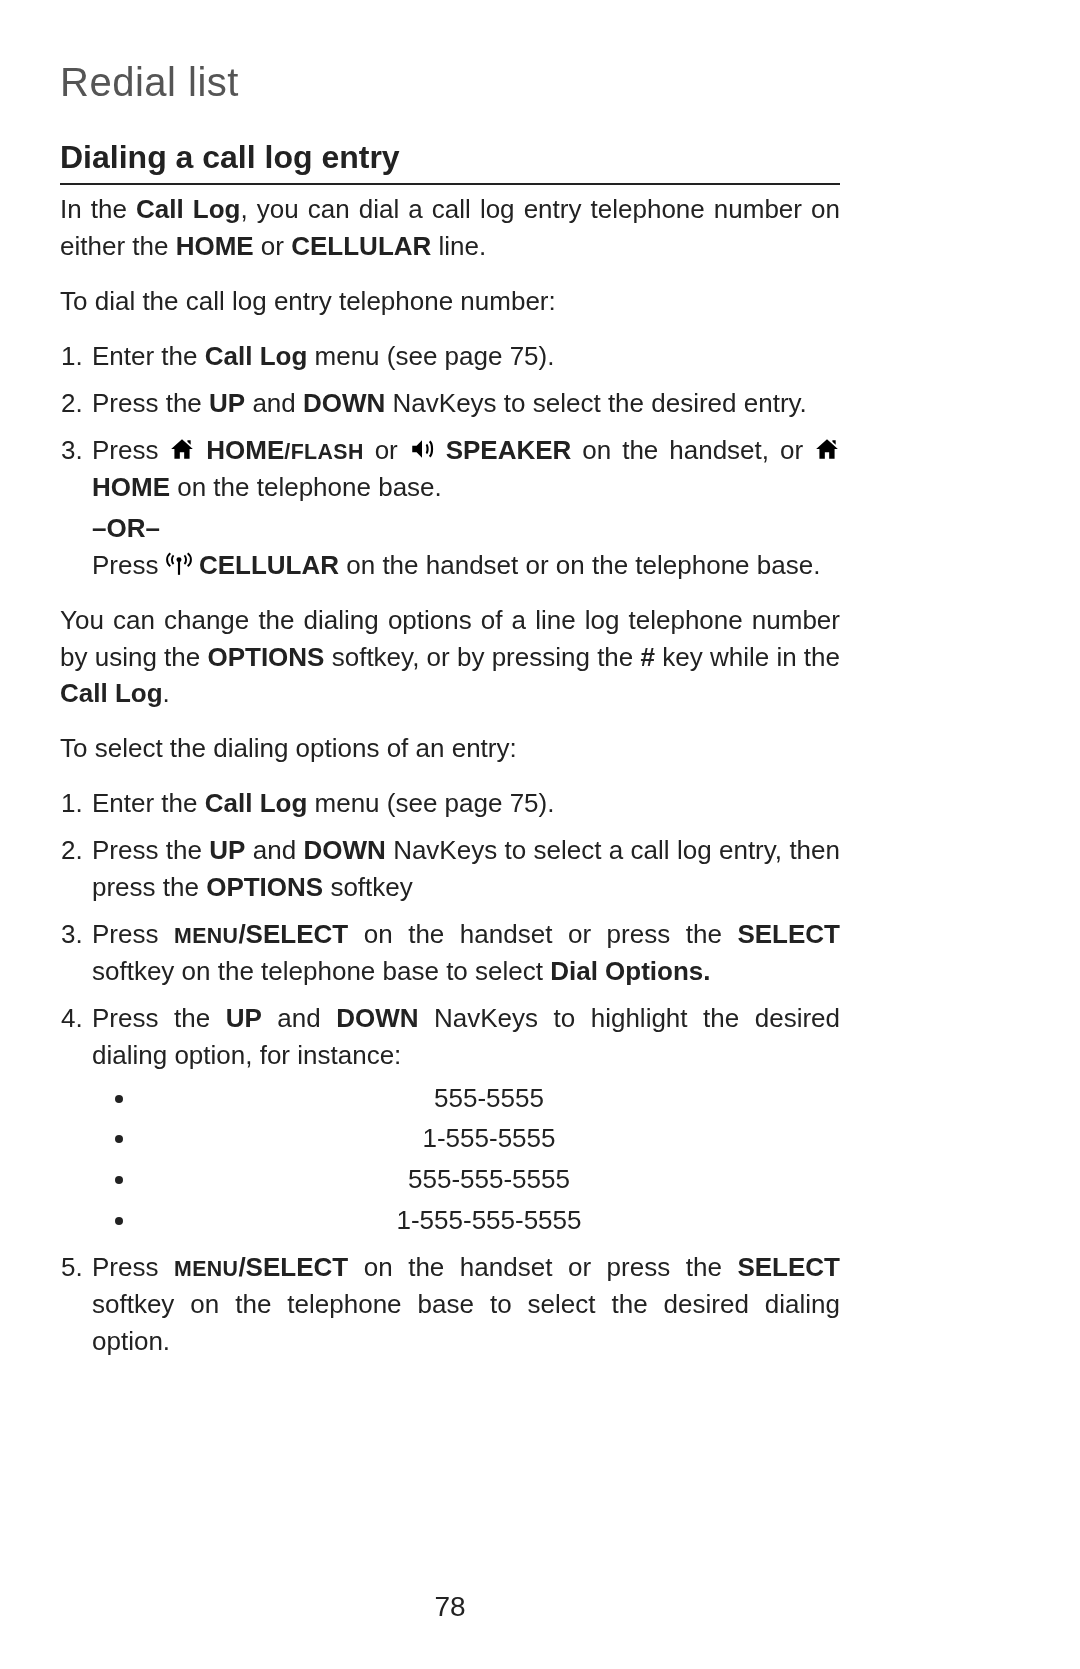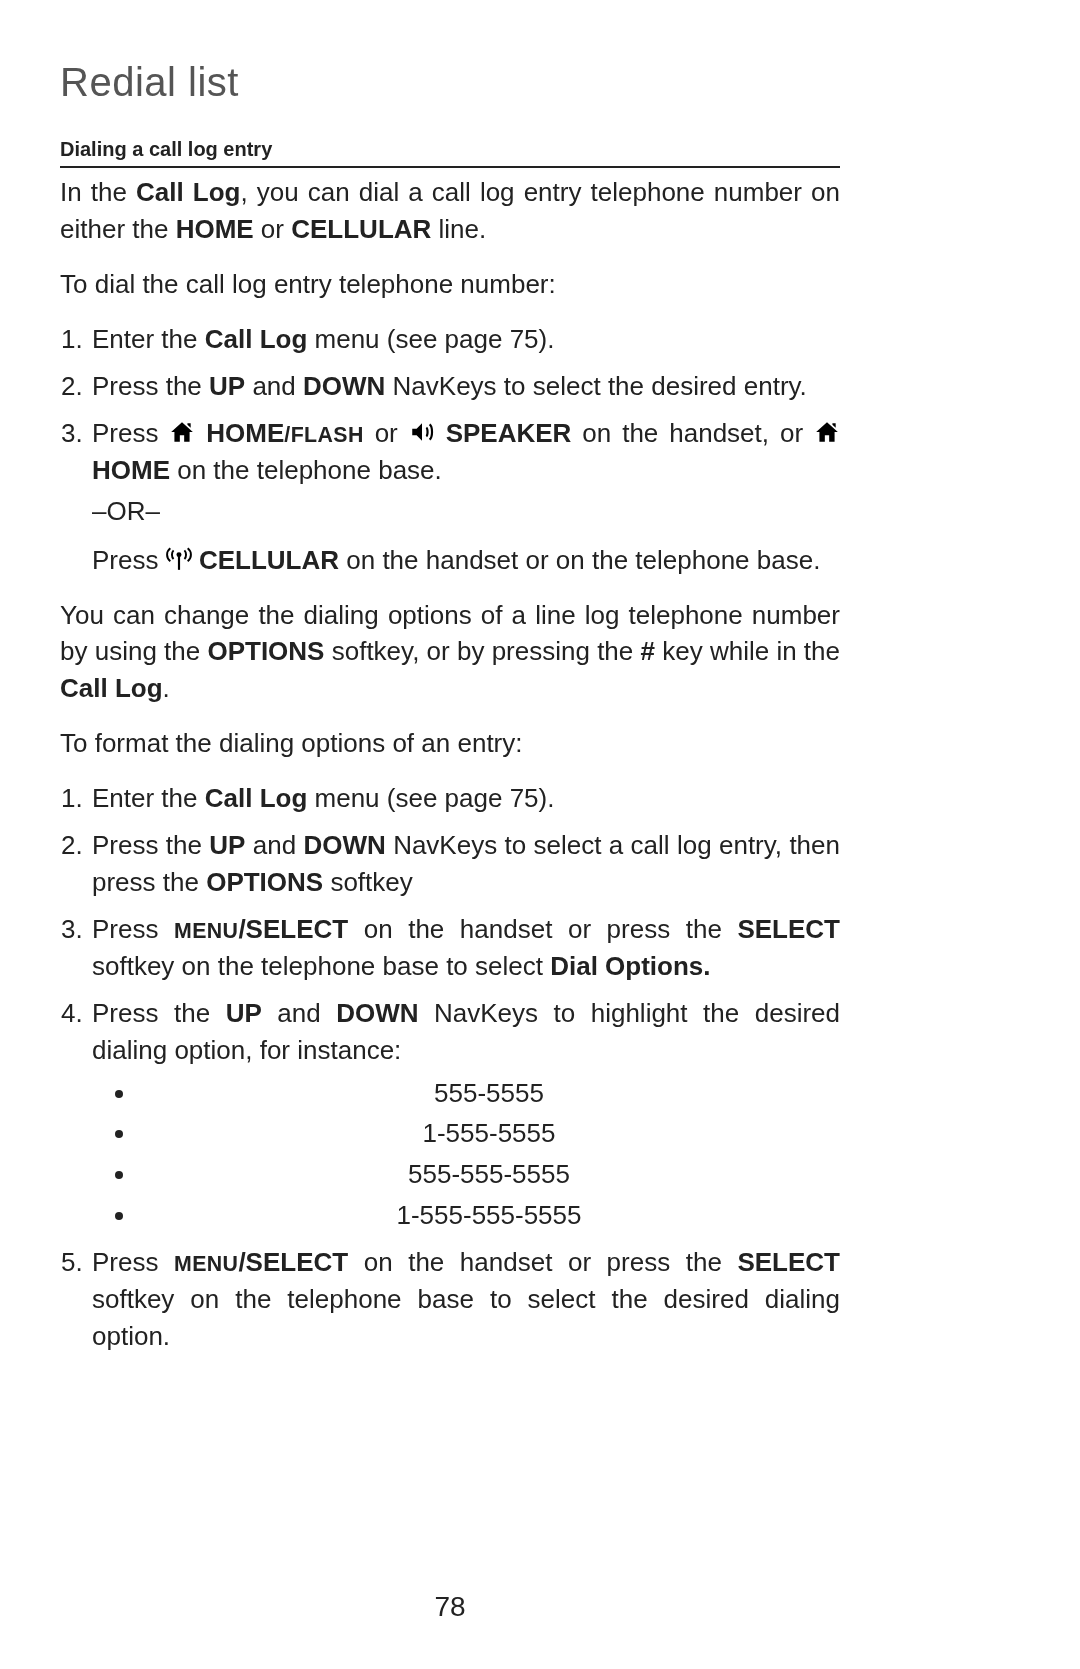--- a/index.html
+++ b/index.html
@@ -67,21 +67,21 @@
     flex: 1;
     font-size: 26px;
     line-height: 1.42;
     color: #222;
   }
   .section-heading {
     font-weight: bold;
     border-bottom: 2px solid #222;
     padding-bottom: 3px;
     margin: 0 0 6px 0;
-    font-size: 20px;
+    font-size: 32px;
   }
   .para {
     margin: 0 0 18px 0;
     text-align: justify;
     text-justify: inter-word;
   }
   ol.steps {
     list-style: decimal;
     margin: 0 0 18px 0;
     padding-left: 30px;
@@ -97,22 +97,22 @@
     margin: 6px 0 6px 0;
     padding-left: 46px;
   }
   ul.opts > li {
     margin-bottom: 4px;
     text-align: center;
   }
   b { font-weight: bold; }
   .smallcaps-upper { font-size: 0.82em; font-weight: bold; letter-spacing: 0.4px; }
   .or {
-    font-weight: normal;
-    margin: 4px 0 12px 0;
+    font-weight: bold;
+    margin: 4px 0 0 0;
   }
   .page-number {
     position: absolute;
     bottom: 46px;
     left: 0;
     width: 100%;
     text-align: center;
     font-size: 28px;
     color: #222;
   }
@@ -170,21 +170,21 @@
               <path fill="none" stroke="#000" stroke-width="1.8" d="M7 12c-2-2-2-6 0-8M17 12c2-2 2-6 0-8M4 14c-4-3-4-9 0-12M20 14c4-3 4-9 0-12"></path>
             </svg><b> CELLULAR</b><span> on the handset or on the telephone base.</span>
         </li>
       </ol>
 
 
       <p class="para">
         <span>You can change the dialing options of a line log telephone number by using the </span><b>OPTIONS</b><span> softkey, or by pressing the </span><b>#</b><span> key while in the </span><b>Call Log</b><span>.</span>
       </p>
 
-      <p class="para">To format the dialing options of an entry:</p>
+      <p class="para">To select the dialing options of an entry:</p>
 
       <ol class="steps">
         <li>
           <span>Enter the </span><b>Call Log</b><span> menu (see page 75).</span>
         </li>
         <li>
           <span>Press the </span><b>UP</b><span> and </span><b>DOWN</b><span> NavKeys to select a call log entry, then press the </span><b>OPTIONS</b><span> softkey</span>
         </li>
         <li>
           <span>Press </span><b><span class="smallcaps-upper">MENU</span></b><b>/SELECT</b><span> on the handset or press the </span><b>SELECT</b><span> softkey on the telephone base to select </span><b>Dial Options.</b>

